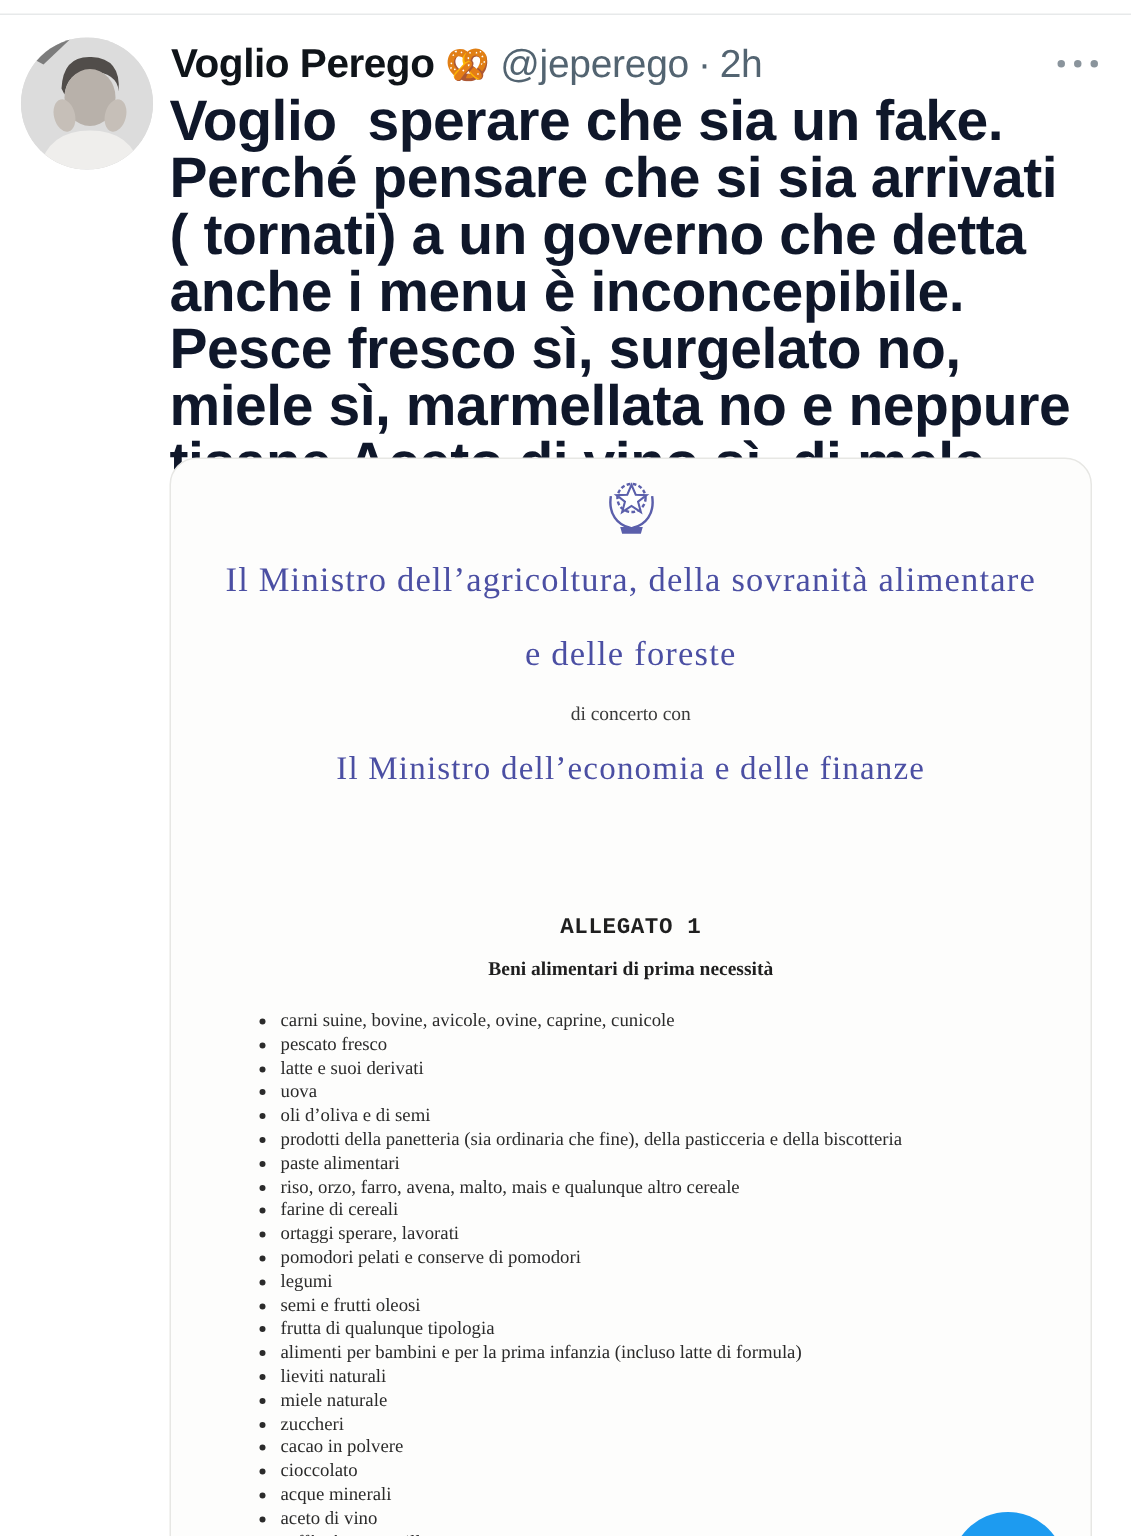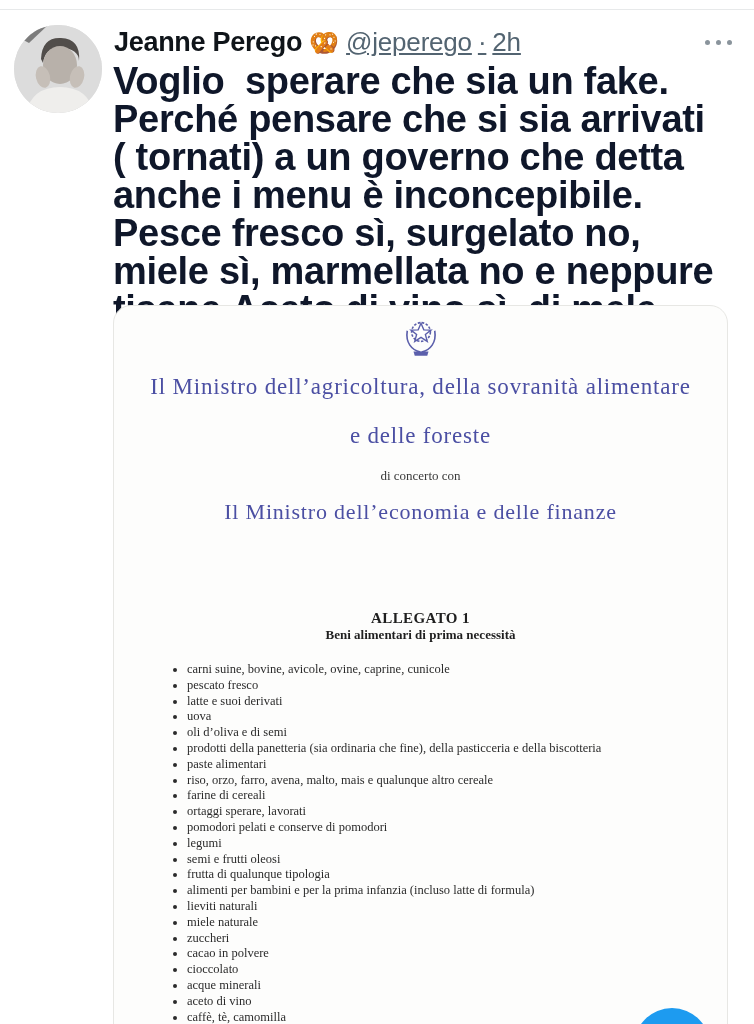--- a/index.html
+++ b/index.html
@@ -6,40 +6,40 @@
   #screen{position:relative;width:754px;height:1024px;background:#ffffff;overflow:hidden;
           font-family:"Liberation Sans",sans-serif;color:#0f1419;}
   .top-separator{position:absolute;left:0;top:9px;width:754px;height:1px;background:#e7e9ea;}
 
   
   .avatar{position:absolute;left:14px;top:25px;width:88px;height:88px;border-radius:50%;
           overflow:hidden;background:#dcdcdc;cursor:pointer;}
   .name-row{position:absolute;left:114px;top:27px;display:flex;align-items:baseline;gap:7px;white-space:nowrap;}
   .display-name{font-size:27px;font-weight:700;letter-spacing:-0.3px;}
   .badge-emoji{font-size:24px;color:#b5651d;}
-  .handle-group{display:flex;align-items:center;gap:6px;color:#536471;font-size:26px;letter-spacing:-0.2px;text-decoration:underline;}
+  .handle-group{display:flex;align-items:center;gap:6px;color:#536471;font-size:26px;letter-spacing:-0.2px;}
   .more-btn{position:absolute;right:16px;top:34px;display:flex;gap:6px;padding:6px;cursor:pointer;}
   .more-btn i{width:5px;height:5px;border-radius:50%;background:#8a949c;display:block;}
 
   
   .tweet-text{position:absolute;left:113px;top:62px;width:607px;font-size:38px;line-height:38px;
               letter-spacing:-0.3px;white-space:pre-wrap;color:#0f172a;font-weight:bold;}
 
   
   .doc-card{position:absolute;left:113px;top:305px;width:615px;height:760px;background:#fdfdfc;
             border:1px solid #e7e7e4;border-radius:18px;box-sizing:border-box;text-align:center;
             font-family:"Liberation Serif",serif;color:#2b2b2b;cursor:pointer;}
   .emblem{margin:9px auto 0;display:block;}
   .script{color:#4b4fa3;letter-spacing:0.8px;}
   .script-1{font-size:23px;margin-top:12px;line-height:32px;}
   .script-1b{font-size:23px;margin-top:18px;line-height:30px;}
   .connector{font-size:13px;margin-top:17px;color:#3a3a3a;}
   .script-2{font-size:22px;margin-top:13px;line-height:30px;}
-  .annex-title{font-size:15px;font-weight:700;margin-top:83px;letter-spacing:0.4px;color:#1f1f1f;}
-  .annex-subtitle{font-size:13px;font-weight:700;color:#1f1f1f;}
+  .annex-title{font-size:15px;font-weight:700;margin-top:83px;letter-spacing:0.4px;color:#1f1f1f;font-family:Liberation Mono, monospace;}
+  .annex-subtitle{font-size:13px;font-weight:700;margin-top:11px;color:#1f1f1f;}
   .doc-list{margin:19px 0 16px;padding:0 18px 0 73px;text-align:left;list-style:disc;}
   .doc-list li{font-size:12.5px;line-height:15.8px;color:#2b2b2b;}
 
   
   .fab{position:absolute;left:634px;top:1008px;width:76px;height:76px;border-radius:50%;
        background:#1d9bf0;cursor:pointer;border:none;}
 </style>
 </head>
 <body>
 
@@ -53,21 +53,21 @@
       <path d="M0 0 L34 0 L15 18 L0 10 Z" fill="#7c7c7c"></path>
       <path d="M27 34 Q28 12 47 13 Q67 14 65 36 Q65 24 46 22 Q31 23 29 38 Z" fill="#514d4a"></path>
       <ellipse cx="46" cy="40" rx="17" ry="19" fill="#b8b1aa"></ellipse>
       <ellipse cx="29" cy="52" rx="7" ry="11" fill="#c6bfb8" transform="rotate(-14 29 52)"></ellipse>
       <ellipse cx="63" cy="52" rx="7" ry="11" fill="#c6bfb8" transform="rotate(14 63 52)"></ellipse>
       <path d="M12 88 Q18 62 46 62 Q74 62 80 88 Z" fill="#efeeec"></path>
     </svg>
   </div>
 
   <div class="name-row">
-    <span class="display-name">Jeanne Perego</span>
+    <span class="display-name">Voglio Perego</span>
     <span class="badge-emoji">🥨</span>
     <span class="handle-group">
       <span>@jeperego</span>
       <span>·</span>
       <span>2h</span>
     </span>
   </div>
 
   <div class="more-btn">
     <span style="display:flex;gap:6px;">

